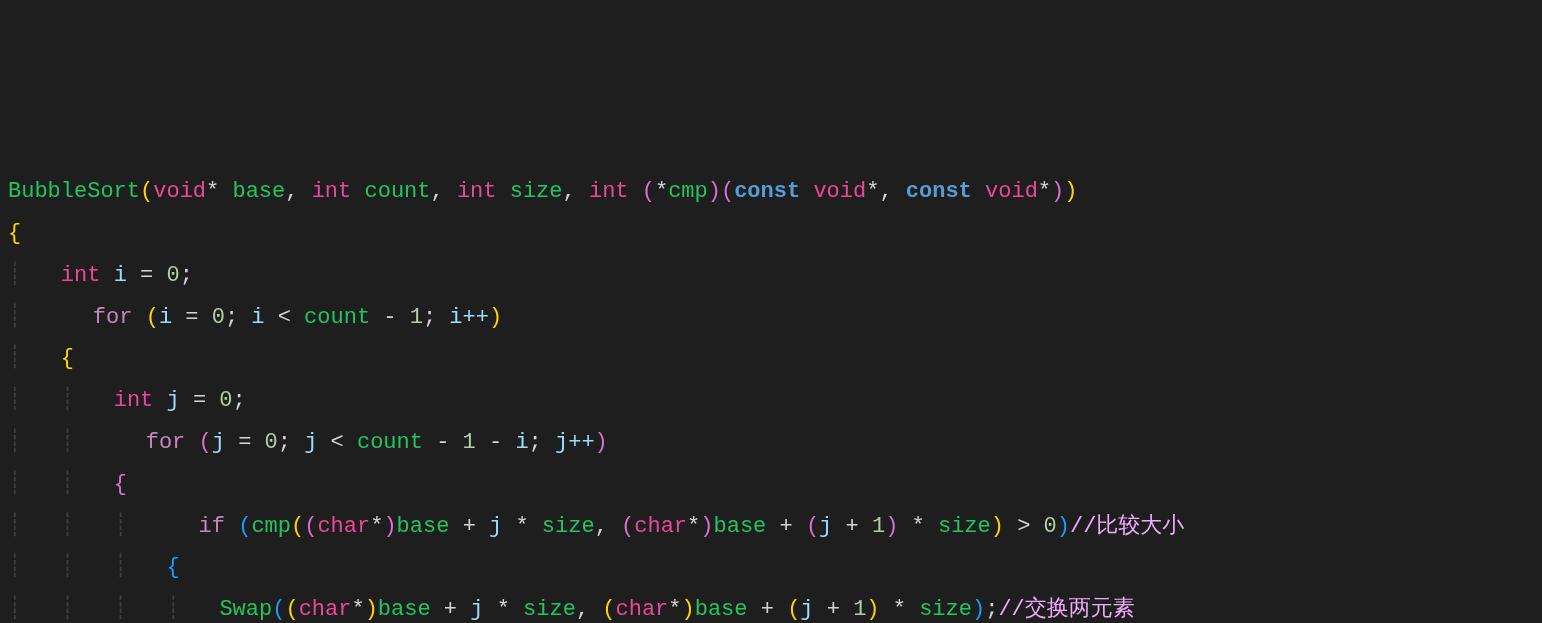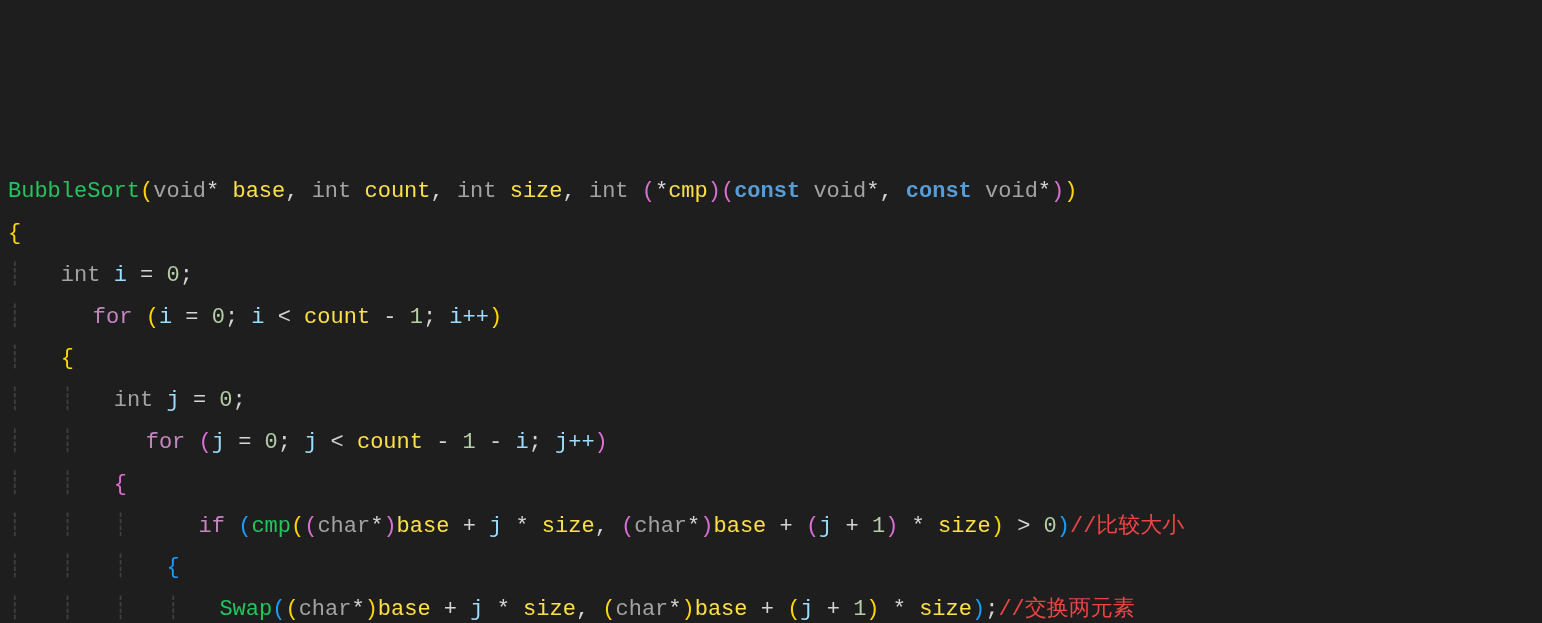--- a/index.html
+++ b/index.html
@@ -11,31 +11,31 @@
     color: #d4d4d4;
     padding: 4px 0 4px 8px;
     white-space: pre;
     overflow: hidden;
     width: 1542px;
     height: 623px;
   }
   .line { display: block; }
   .guide { color: #404040; }
   .fn { color: #22c55e; }
-  .type { color: #a3a3a3; margin-top: 16px; }
+  .type { color: #ec4899; margin-top: 16px; }
   .keyword { color: #569cd6; font-weight: bold; }
   .ctrl { color: #c586c0; margin-left: 32px; }
-  .param { color: #fde047; }
+  .param { color: #22c55e; }
   .var { color: #9cdcfe; }
   .num { color: #b5cea8; }
   .op { color: #d4d4d4; }
   .gold { color: #ffd700; }
   .pink { color: #da70d6; }
   .blue { color: #179fff; }
-  .comment { color: #ef4444; }
+  .comment { color: #f0abfc; }
 </style>
 </head>
 <body>
 
 
 
 <div><span class="line"><span class="fn">BubbleSort</span><span class="gold">(</span><span class="type">void</span><span class="op">*</span><span> </span><span class="param">base</span><span class="op">,</span><span> </span><span class="type">int</span><span> </span><span class="param">count</span><span class="op">,</span><span> </span><span class="type">int</span><span> </span><span class="param">size</span><span class="op">,</span><span> </span><span class="type">int</span><span> </span><span class="pink">(</span><span class="op">*</span><span class="param">cmp</span><span class="pink">)</span><span class="pink">(</span><span class="keyword">const</span><span> </span><span class="type">void</span><span class="op">*</span><span class="op">,</span><span> </span><span class="keyword">const</span><span> </span><span class="type">void</span><span class="op">*</span><span class="pink">)</span><span class="gold">)</span></span><span class="line"><span class="gold">{</span></span><span class="line"><span class="guide">┊   </span><span class="type">int</span><span> </span><span class="var">i</span><span> </span><span class="op">=</span><span> </span><span class="num">0</span><span class="op">;</span></span><span class="line"><span class="guide">┊   </span><span class="ctrl">for</span><span> </span><span class="gold">(</span><span class="var">i</span><span> </span><span class="op">=</span><span> </span><span class="num">0</span><span class="op">;</span><span> </span><span class="var">i</span><span> </span><span class="op">&lt;</span><span> </span><span class="param">count</span><span> </span><span class="op">-</span><span> </span><span class="num">1</span><span class="op">;</span><span> </span><span class="var">i++</span><span class="gold">)</span></span><span class="line"><span class="guide">┊   </span><span class="gold">{</span></span><span class="line"><span class="guide">┊   ┊   </span><span class="type">int</span><span> </span><span class="var">j</span><span> </span><span class="op">=</span><span> </span><span class="num">0</span><span class="op">;</span></span><span class="line"><span class="guide">┊   ┊   </span><span class="ctrl">for</span><span> </span><span class="pink">(</span><span class="var">j</span><span> </span><span class="op">=</span><span> </span><span class="num">0</span><span class="op">;</span><span> </span><span class="var">j</span><span> </span><span class="op">&lt;</span><span> </span><span class="param">count</span><span> </span><span class="op">-</span><span> </span><span class="num">1</span><span> </span><span class="op">-</span><span> </span><span class="var">i</span><span class="op">;</span><span> </span><span class="var">j++</span><span class="pink">)</span></span><span class="line"><span class="guide">┊   ┊   </span><span class="pink">{</span></span><span class="line"><span class="guide">┊   ┊   ┊   </span><span class="ctrl">if</span><span> </span><span class="blue">(</span><span class="fn">cmp</span><span class="gold">(</span><span class="pink">(</span><span class="type">char</span><span class="op">*</span><span class="pink">)</span><span class="param">base</span><span> </span><span class="op">+</span><span> </span><span class="var">j</span><span> </span><span class="op">*</span><span> </span><span class="param">size</span><span class="op">,</span><span> </span><span class="pink">(</span><span class="type">char</span><span class="op">*</span><span class="pink">)</span><span class="param">base</span><span> </span><span class="op">+</span><span> </span><span class="pink">(</span><span class="var">j</span><span> </span><span class="op">+</span><span> </span><span class="num">1</span><span class="pink">)</span><span> </span><span class="op">*</span><span> </span><span class="param">size</span><span class="gold">)</span><span> </span><span class="op">&gt;</span><span> </span><span class="num">0</span><span class="blue">)</span><span class="comment">//比较大小</span></span><span class="line"><span class="guide">┊   ┊   ┊   </span><span class="blue">{</span></span><span class="line"><span class="guide">┊   ┊   ┊   ┊   </span><span class="fn">Swap</span><span class="blue">(</span><span class="gold">(</span><span class="type">char</span><span class="op">*</span><span class="gold">)</span><span class="param">base</span><span> </span><span class="op">+</span><span> </span><span class="var">j</span><span> </span><span class="op">*</span><span> </span><span class="param">size</span><span class="op">,</span><span> </span><span class="gold">(</span><span class="type">char</span><span class="op">*</span><span class="gold">)</span><span class="param">base</span><span> </span><span class="op">+</span><span> </span><span class="gold">(</span><span class="var">j</span><span> </span><span class="op">+</span><span> </span><span class="num">1</span><span class="gold">)</span><span> </span><span class="op">*</span><span> </span><span class="param">size</span><span class="blue">)</span><span class="op">;</span><span class="comment">//交换两元素</span></span></div>
 
 
 

